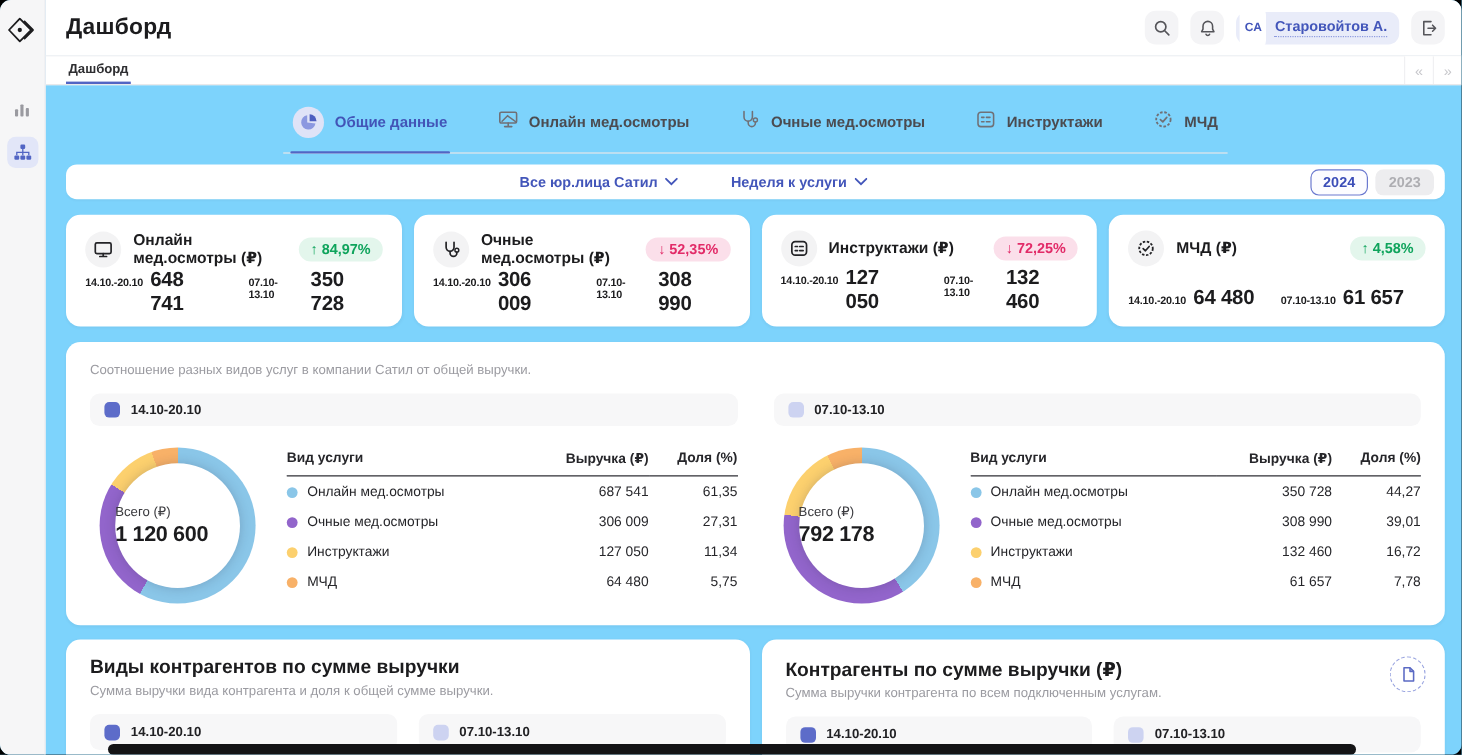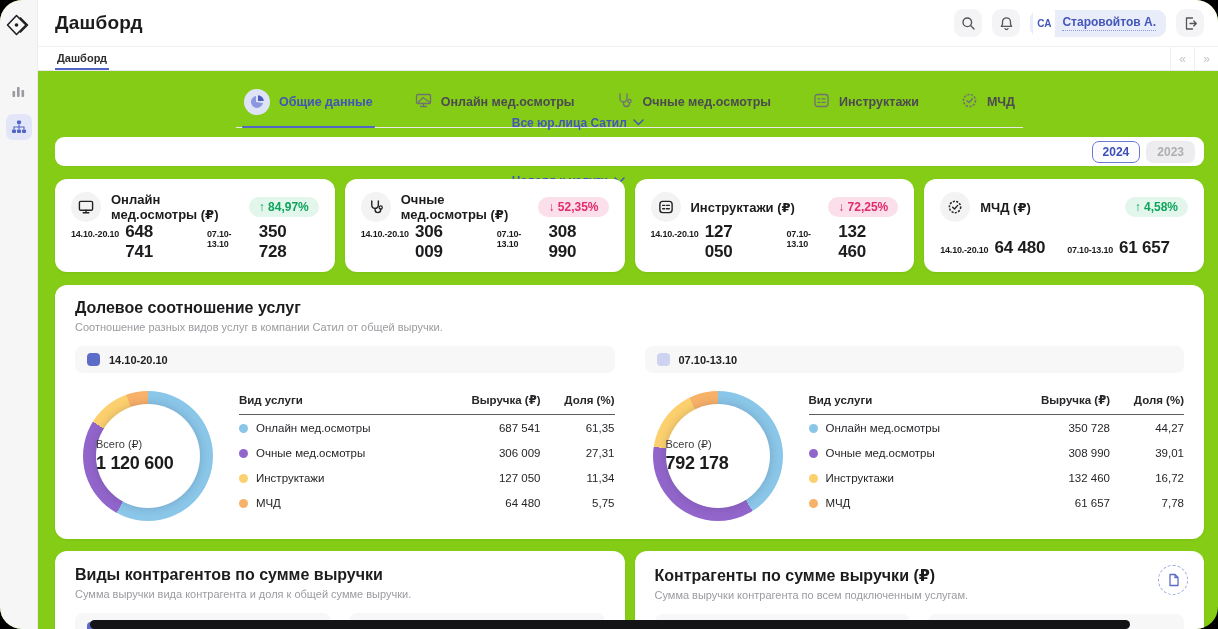--- a/index.html
+++ b/index.html
@@ -5,21 +5,21 @@
   * { margin:0; padding:0; box-sizing:border-box; }
   html,body { width:100%; height:100%; }
   body {
     background:#000;
     font-family:"Liberation Sans","DejaVu Sans",sans-serif;
     color:#1c1c1e;
     display:flex; align-items:flex-start; justify-content:flex-start;
   }
   .screen {
     position:relative; width:1218px; height:629px;
-    background:#84cc16; border-radius:22px; overflow:hidden;
+    background:#7dd3fc; border-radius:9px; overflow:hidden;
     display:flex;
   }
   
   .sidebar {
     width:38px; flex:none; background:#f6f6f7; border-right:1px solid #ececee;
     display:flex; flex-direction:column; align-items:center; padding-top:12px;
     z-index:5;
   }
   .logo { width:26px; height:26px; margin-bottom:40px; cursor:pointer; }
   .side-nav { display:flex; flex-direction:column; gap:10px; align-items:center; }
@@ -70,21 +70,21 @@
   .tab { display:flex; align-items:center; gap:9px; padding:6px 2px 12px; cursor:pointer; position:relative;text-align:right; }
   .tab-label { font-size:12.5px; font-weight:bold; color:#4b4b50; }
   .tab.active .tab-label { color:#4254b7; }
   .tab.active::after { content:""; position:absolute; left:0; right:0; bottom:-1px; height:2px; background:#5265c4; border-radius:2px; }
   .tab-icon-circle { width:26px; height:26px; border-radius:50%; background:#dfe3f7; display:flex; align-items:center; justify-content:center; }
   
   .filter-bar {
     margin-top:9px; background:#fff; border-radius:9px; height:29px;
     display:flex; align-items:center; padding:0 9px; box-shadow:0 1px 2px rgba(20,20,40,.03);
   }
-  .filter-selects { margin:0 auto; display:flex; gap:44px;flex-direction:column; }
+  .filter-selects { margin:0 auto; display:flex; gap:44px; }
   .select-trigger { display:flex; align-items:center; gap:6px; font-size:12px; font-weight:bold; color:#4356ba; cursor:pointer; }
   .years { display:flex; gap:6px; }
   .year-btn { font-size:12px; font-weight:bold; padding:3px 10px; border-radius:7px; cursor:pointer; }
   .year-btn.active { background:#fcfcff; border:1px solid #6b79cf; color:#3c4eb8; }
   .year-btn.inactive { background:#ededef; border:1px solid transparent; color:#aeaeb2; }
   
   .kpi-row { display:flex; gap:10px; margin-top:13px;justify-content:space-between; }
   .kpi-card {
     flex:1; background:#fff; border-radius:12px; padding:13px 16px 14px;
     box-shadow:0 1px 3px rgba(20,20,40,.05); height:93px;
@@ -394,21 +394,20 @@
               </span>
             <span class="kpi-pair">
                 <span class="kpi-period">07.10-13.10</span>
                 <span class="kpi-value">61 657</span>
               </span>
           </div>
         </div>
       </div>
 
       <section class="share-card">
-        <h2 class="section-title">Долевое соотношение услуг</h2>
         <p class="section-sub">Соотношение разных видов услуг в компании Сатил от общей выручки.</p>
 
         <div class="share-grid">
 
           <div>
             <div class="legend-bar">
               <span class="legend-swatch" style="background: rgb(93, 108, 201);"></span>
               <span class="legend-label">14.10-20.10</span>
             </div>
             <div class="chart-row">

